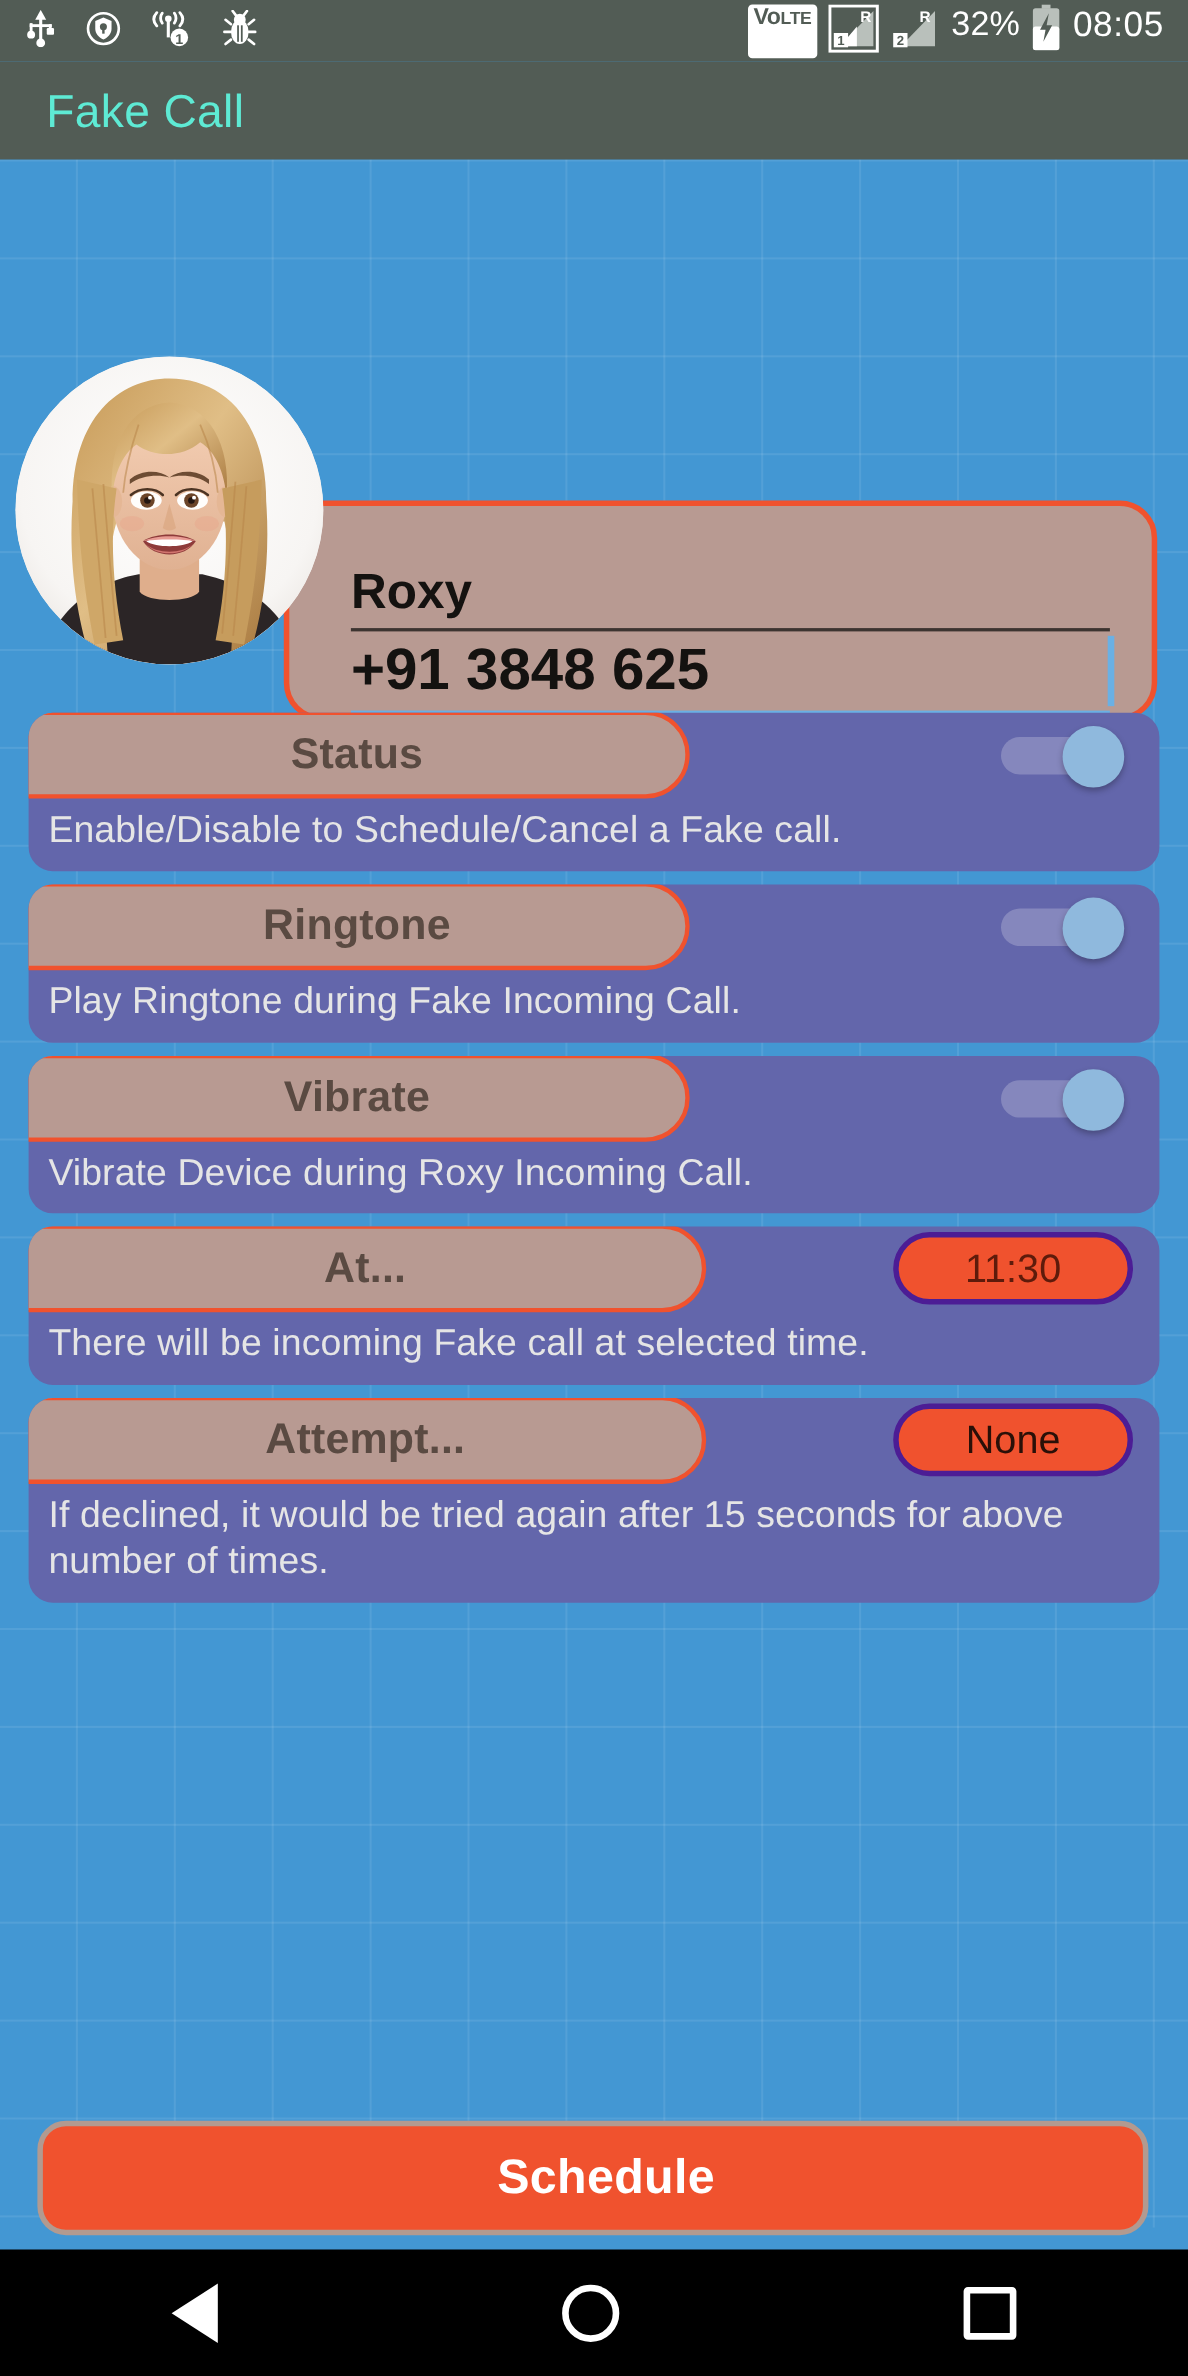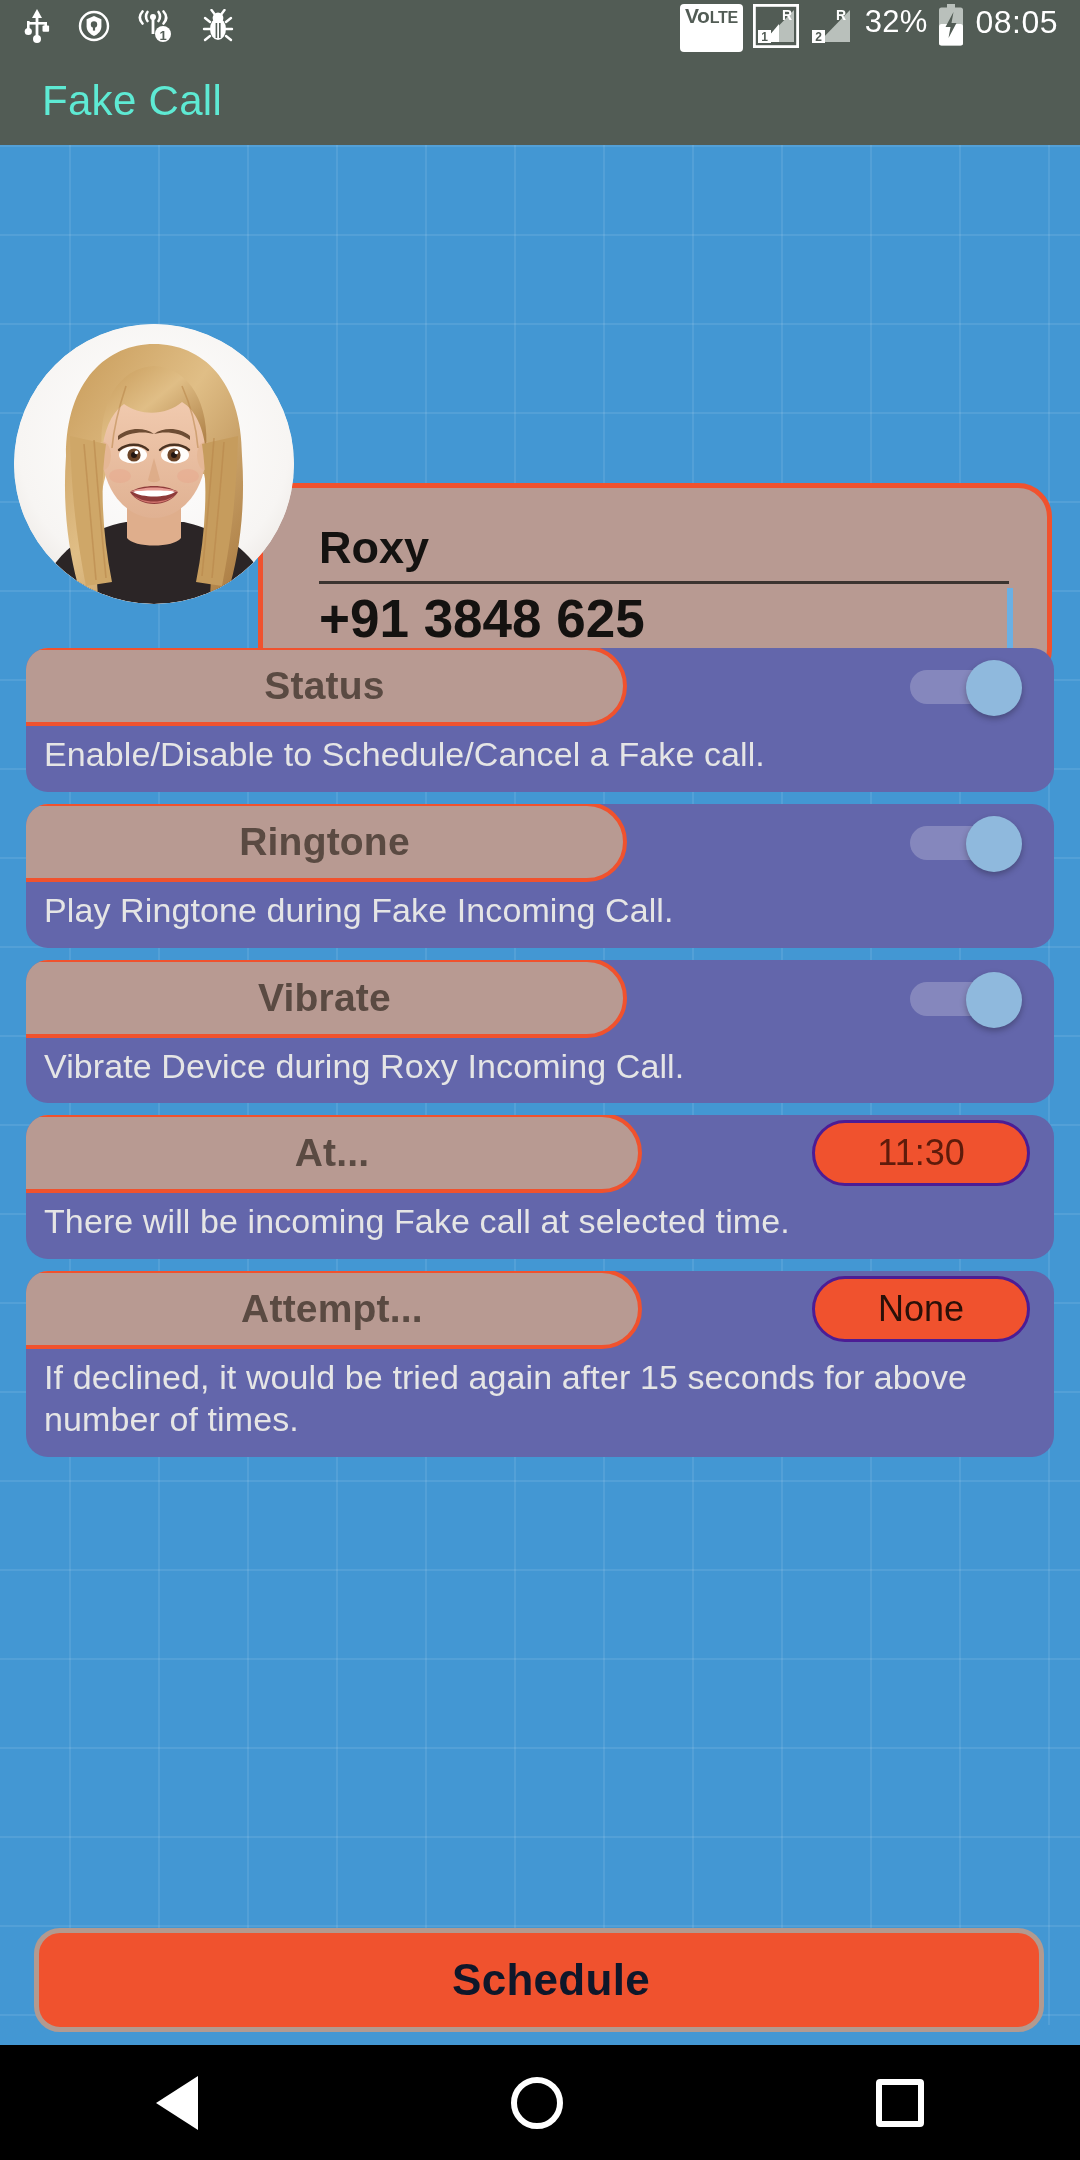--- a/index.html
+++ b/index.html
@@ -49,21 +49,21 @@
     background-position:-20px 0px;
     z-index:1;
   }
 
   
   .contact-wrap { position:absolute; top:455px; left:0; width:1080px; height:200px; z-index:4; }
   .contact-card {
     position:absolute; left:258px; top:0; width:794px; height:200px;
     background:#b89a92; border:5px solid #f0522e;
     border-radius:34px; padding:16px 38px 0 56px;
-    display:flex; flex-direction:column; justify-content:center; gap:4px;margin-top:28px;
+    display:flex; flex-direction:column; justify-content:flex-end; gap:4px;
   }
   .field { position:relative; }
   .field .val {
     display:block; color:#141210; font-weight:bold;
     padding-bottom:7px; white-space:nowrap; overflow:hidden;
   }
   .field.name .val { font-size:45px; }
   .field.phone .val { font-size:53px; }
   .field .underline { display:block; height:3px; width:100%; }
   .field.name .underline { background:#3c3430; }
@@ -114,32 +114,32 @@
   .toggle .thumb {
     position:absolute; right:-4px; top:0; width:56px; height:56px;
     border-radius:50%; background:#8fb9dd;
     box-shadow:0 3px 6px rgba(0,0,0,0.28);
   }
 
   
   .chip {
     position:absolute; right:24px; top:50%; transform:translateY(-50%);
     min-width:218px; height:66px; background:#f0522e;
-    border:3px solid #4c1d95; border-radius:36px;
+    border:5px solid #4c1d95; border-radius:36px;
     display:flex; align-items:center; justify-content:center;
     font-size:36px; color:#2a1008;text-align:right;
   }
   .chip.time { color:#5e1b0b; }
 
   
   .schedule {
     position:absolute; left:34px; top:1928px; width:1010px; height:104px;
     background:#f0522e; border:5px solid #b29a90; border-radius:26px;
     display:flex; align-items:center; justify-content:center;
-    color:#0f172a; font-size:44px; font-weight:bold; z-index:6;
+    color:#ffffff; font-size:44px; font-weight:bold; z-index:6;
     letter-spacing:0.3px;
     padding-left:24px;
   }
 
   
   .navbar {
     position:absolute; left:0; bottom:0; width:1080px; height:115px;
     background:#000; display:flex; align-items:center;
     justify-content:space-around; z-index:20;
   }

